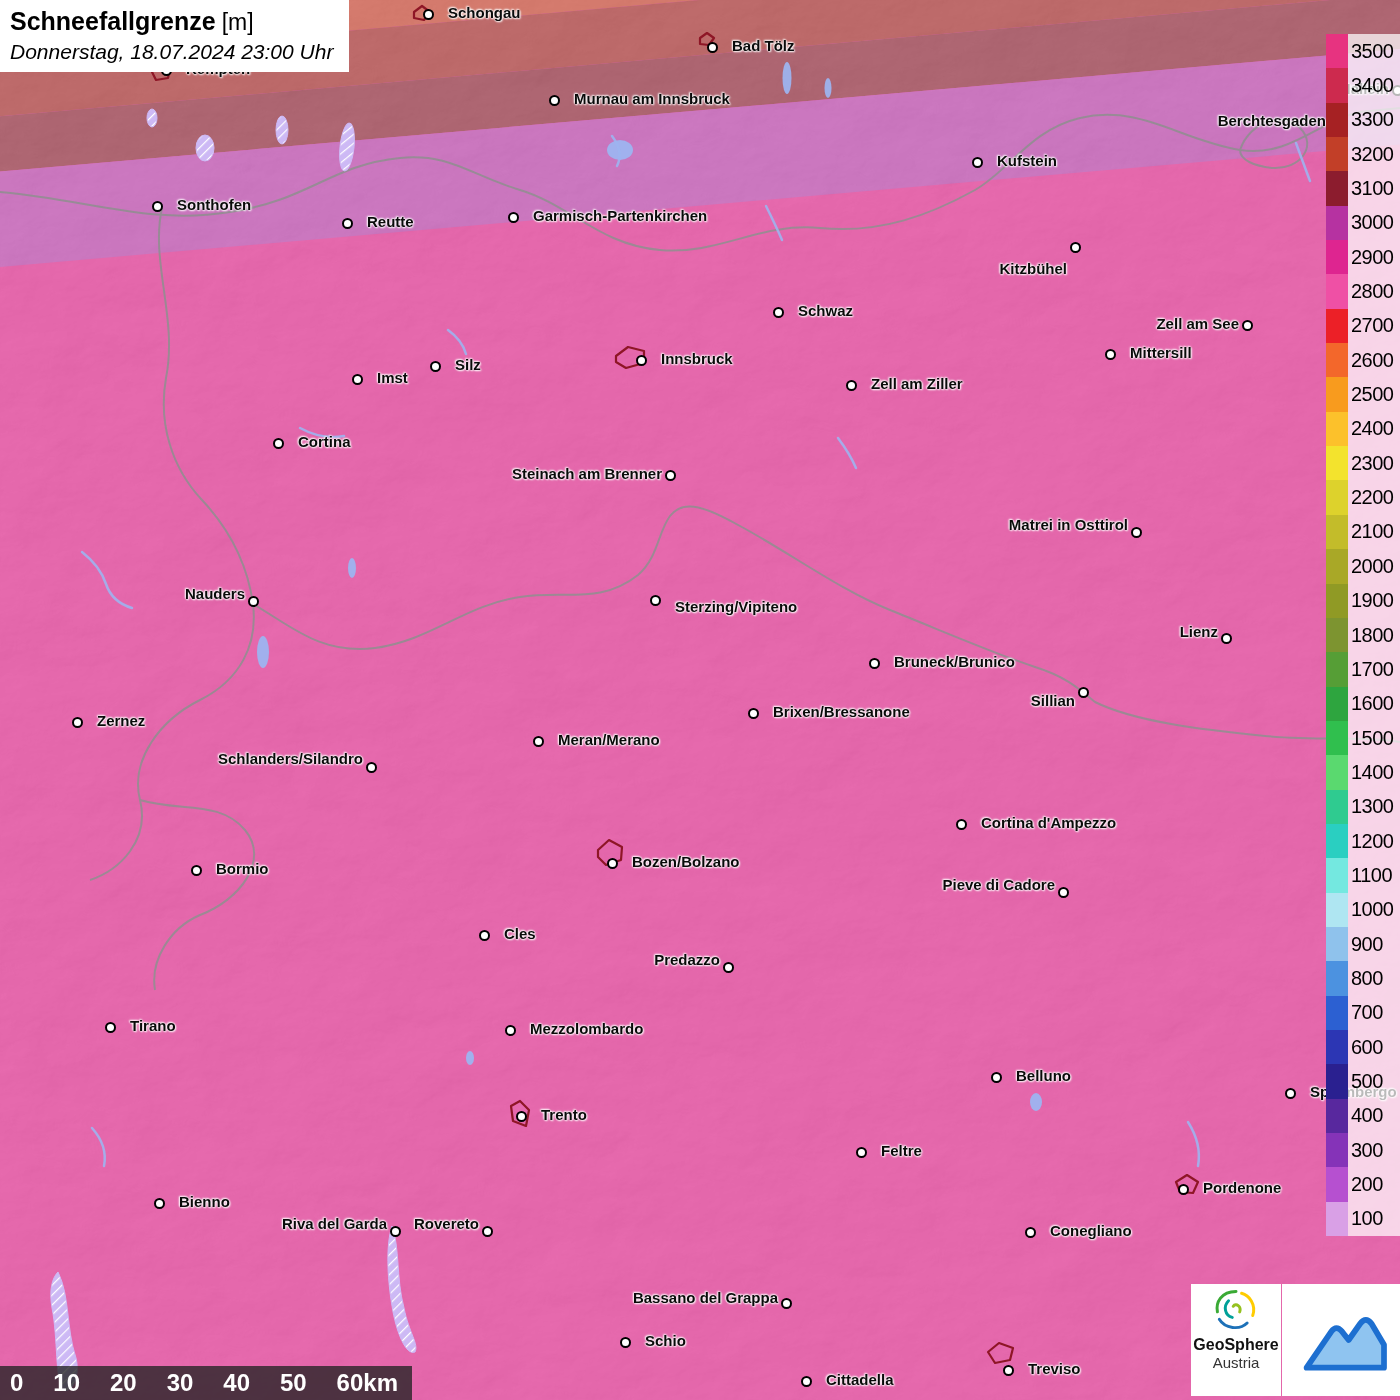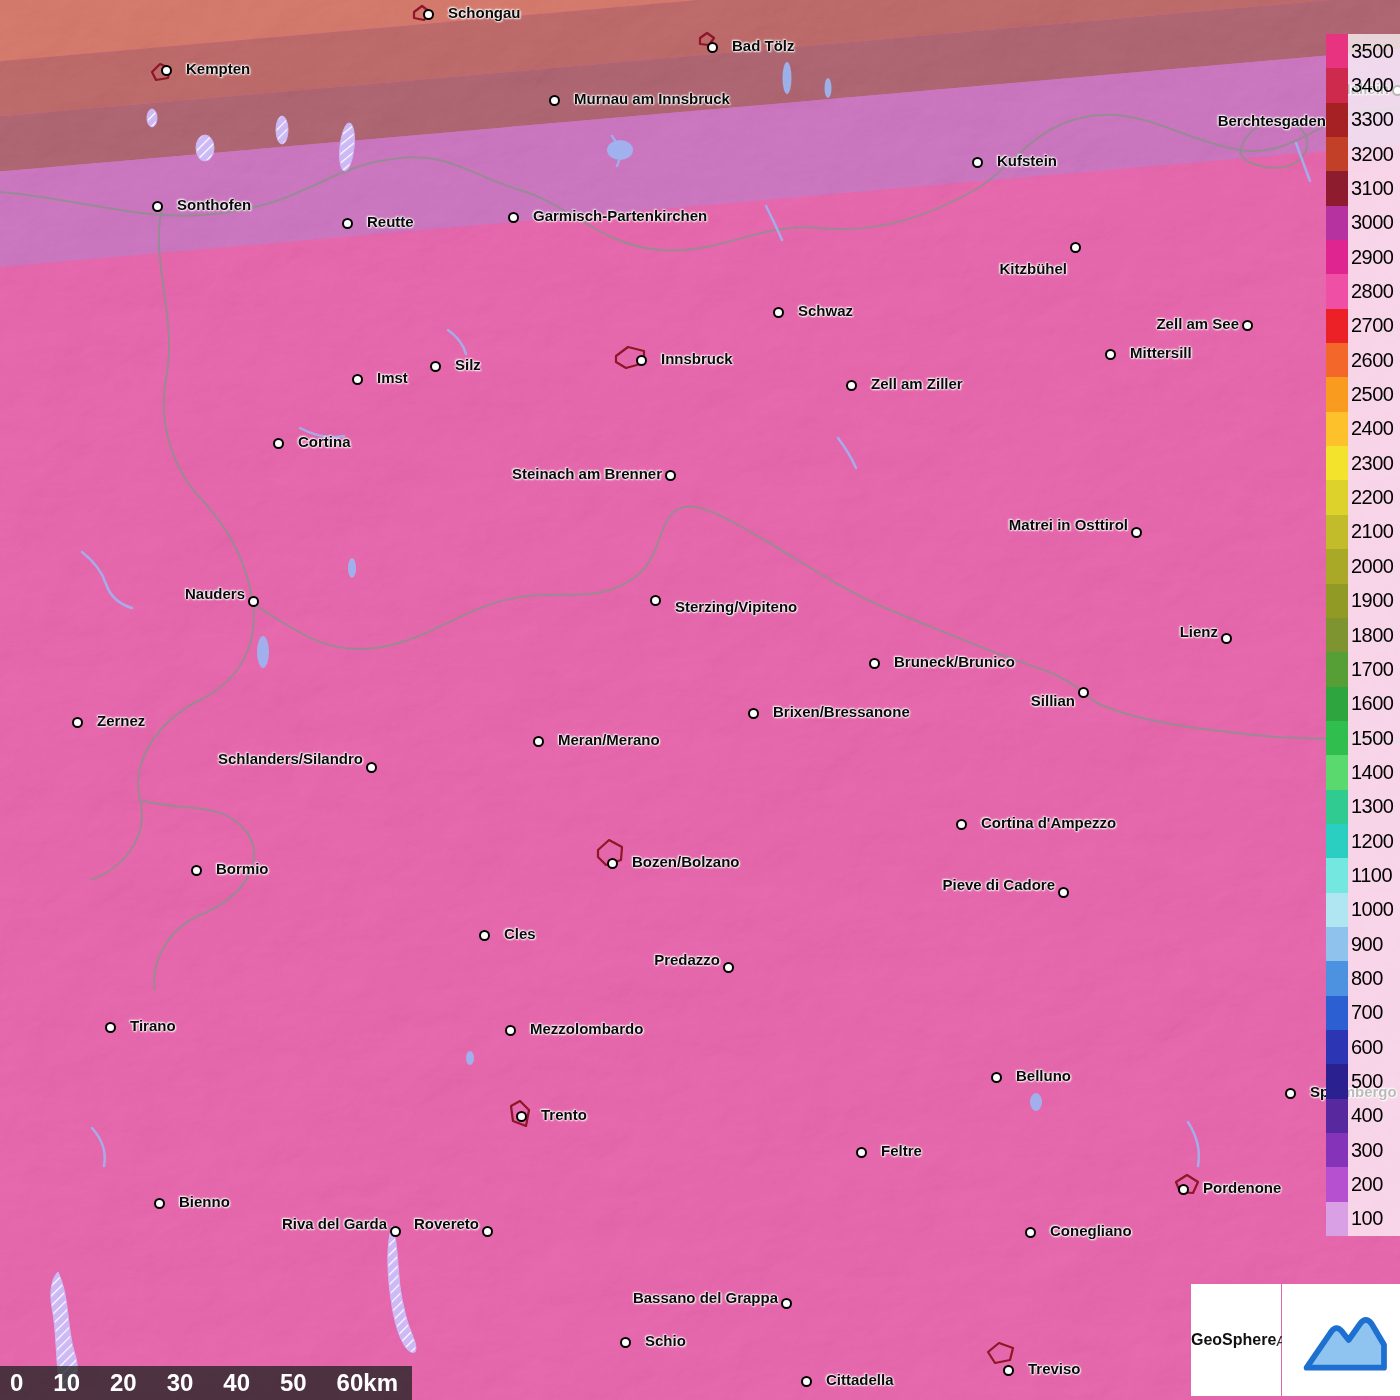--- a/index.html
+++ b/index.html
@@ -33,21 +33,21 @@
   .titlebox{position:absolute;top:0;left:0;background:#fff;padding:6px 16px 8px 10px;z-index:6;line-height:1.2;}
   .t1{font-size:25px;font-weight:bold;color:#000;}
   .t1 .unit{font-weight:400;font-size:23px;margin-left:6px;}
   .t2{font-style:italic;font-size:21px;color:#000;margin-top:2px;}
   .modelbox{position:absolute;top:0;right:0;background:#fff;padding:4px 12px 7px 16px;
             font-style:italic;font-size:24px;color:#000;z-index:6;}
   .scalebar{position:absolute;left:0;bottom:0;width:412px;height:34px;background:rgba(35,35,35,.78);
             display:flex;align-items:center;justify-content:space-between;box-sizing:border-box;
             padding:0 14px 0 10px;z-index:6;color:#fff;font-weight:bold;font-size:24px;}
   .logos{position:absolute;right:0;bottom:4px;display:flex;z-index:6;}
-  .logo1{width:90px;height:112px;background:#fff;display:flex;flex-direction:row;
+  .logo1{width:90px;height:112px;background:#fff;display:flex;flex-direction:column;
          align-items:center;justify-content:flex-start;}
   .brand{font-weight:bold;font-size:16px;color:#111;}
   .country{font-size:15px;color:#333;}
   .logo2{width:118px;height:112px;background:#fff;margin-left:1px;display:flex;
          align-items:center;justify-content:center;}
 </style>
 </head>
 <body>
 
 <div id="stage">
@@ -479,20 +479,26 @@
       <div class="lrow">
         <span class="swatch" style="background: rgb(182, 80, 208);"></span>
         <span class="lval">200</span>
       </div>
       <div class="lrow">
         <span class="swatch" style="background: rgb(217, 160, 230);"></span>
         <span class="lval">100</span>
       </div>
     </aside>
 
+  <header class="titlebox">
+    <div class="t1">
+      <span>Schneefallgrenze</span><span class="unit">[m]</span>
+    </div>
+    <div class="t2">Donnerstag, 18.07.2024 23:00 Uhr</div>
+  </header>
 
 
   <div class="scalebar">
 
   <span>0</span>
       <span>10</span>
       <span>20</span>
       <span>30</span>
       <span>40</span>
       <span>50</span>

